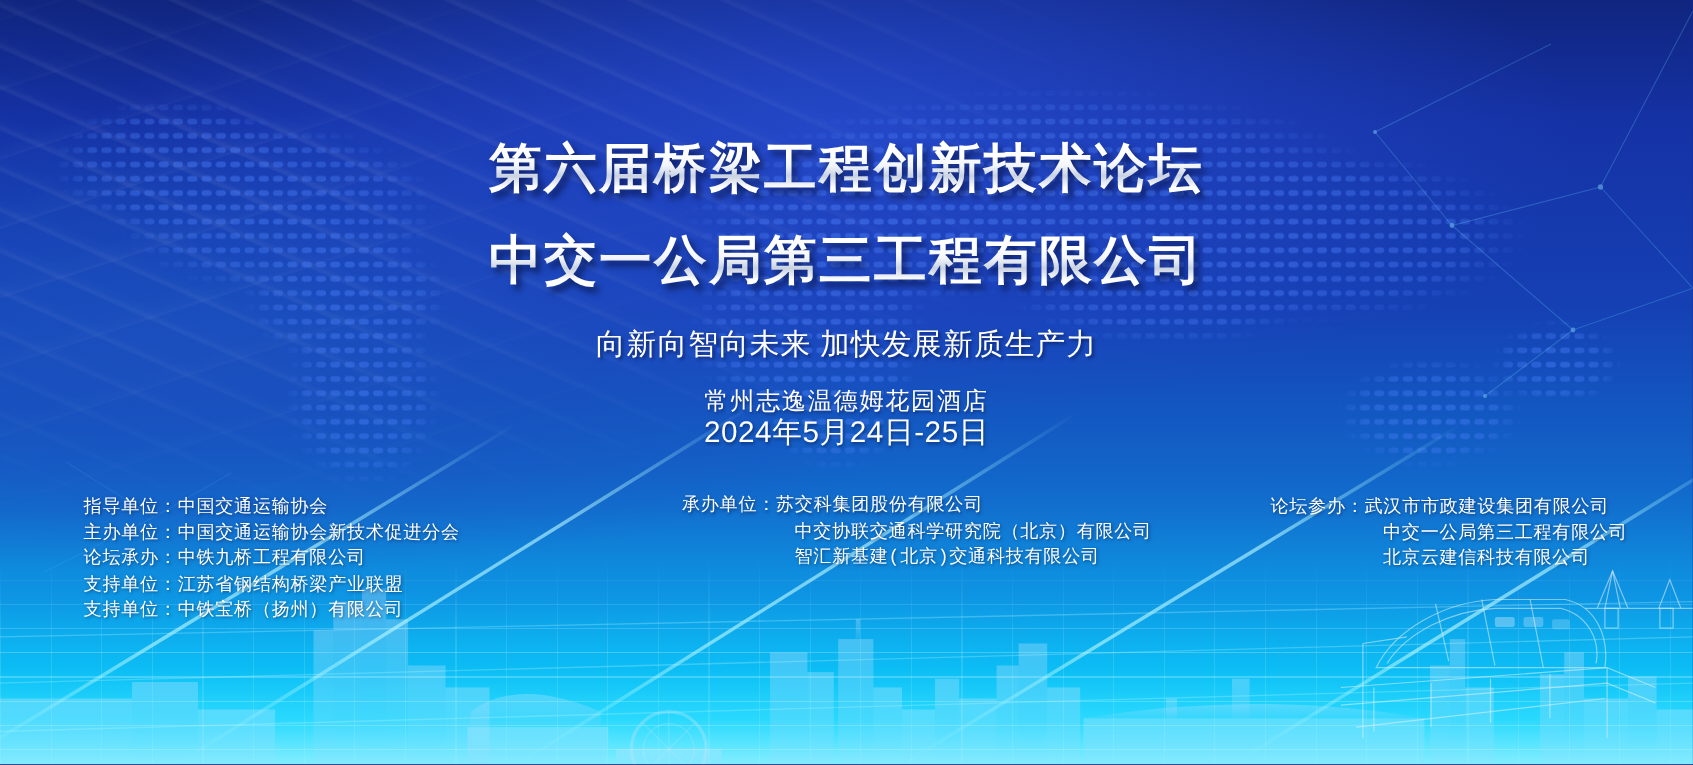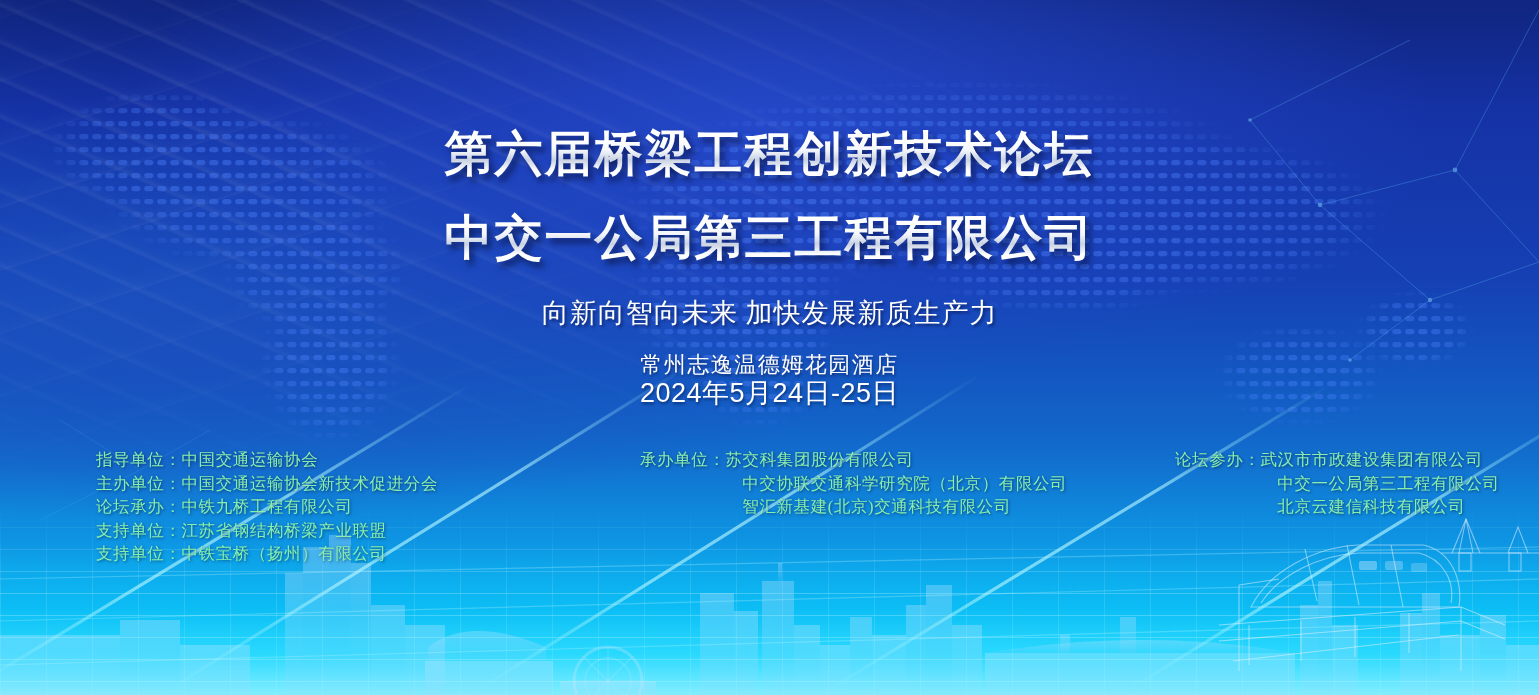--- a/index.html
+++ b/index.html
@@ -142,30 +142,29 @@
     font-size: 27px;
     line-height: 28px;
     letter-spacing: .5px;
     font-family: "Liberation Sans", sans-serif;
     text-shadow: 1px 2px 3px rgba(3,10,48,0.5);
   }
 
   
   .org-col {
     position: absolute;
-    color: #86efac;
+    color: #ffffff;
     font-size: 16.5px;
     line-height: 23.5px;
     letter-spacing: .6px;
     text-shadow: 1px 1px 3px rgba(3,10,48,0.55);
     white-space: nowrap;
-    margin-left: 20px;
   }
   #org-col-left  { left: 76px;  top: 448px; }
-  #org-col-mid   { left: 620px; top: 448px; }
+  #org-col-mid   { left: 620px; top: 448px; font-family: Liberation Mono, monospace; }
   #org-col-right { left: 1155px; top: 448px; }
 
   .org-row { display: block; }
   .org-label { display: inline-block; }
   .org-indent { display: inline-block; width: 6.2em; }
 </style>
 </head>
 <body>
 
 <div id="banner">

